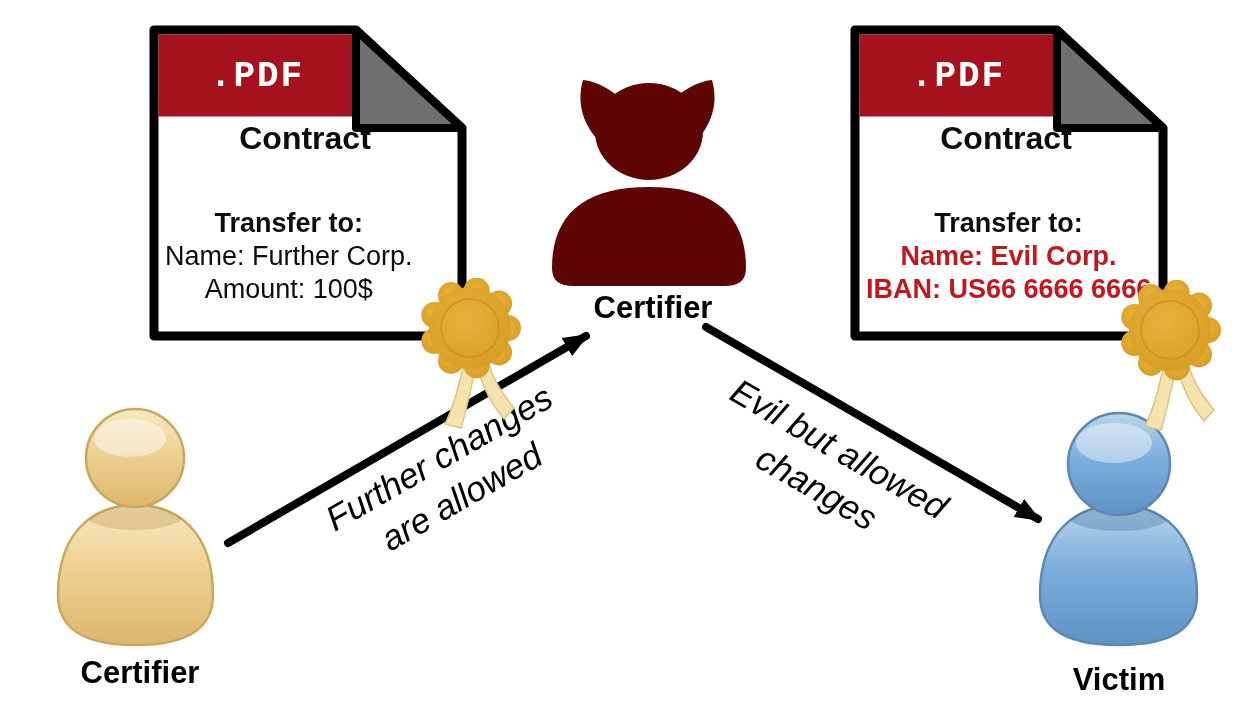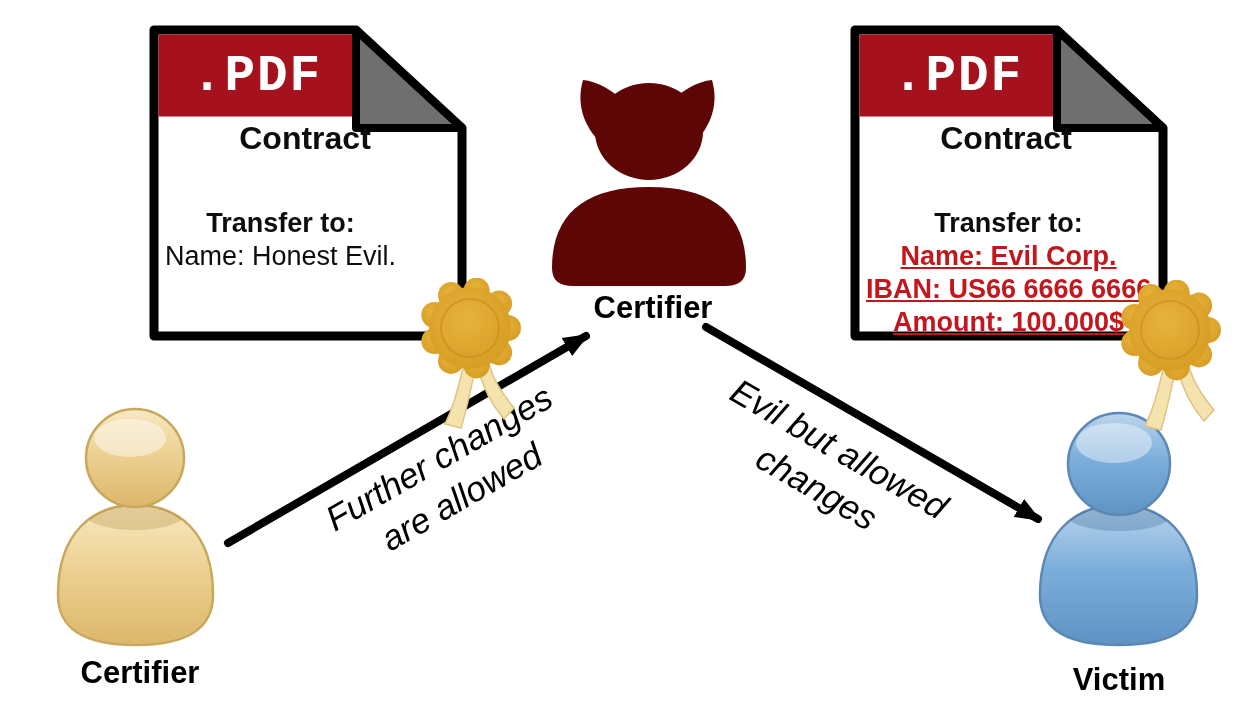--- a/index.html
+++ b/index.html
@@ -16,32 +16,32 @@
 
   
   .doc { position: absolute; width: 330px; height: 335px; }
   #doc-original { left: 140px; top: 16px; }
   #doc-tampered { left: 841px; top: 16px; }
   .doc svg.page-shape { position: absolute; left: 0; top: 0; }
   .doc .badge {
     position: absolute; left: 18px; top: 24px; width: 198px; height: 72px;
     display: flex; align-items: center; justify-content: center;
     font-family: "Liberation Mono", monospace;
-    font-weight: bold; font-size: 51px; color: #ffffff; letter-spacing: 2px;
+    font-weight: bold; font-size: 36px; color: #ffffff; letter-spacing: 2px;
   }
   .doc .title {
     position: absolute; left: 14px; top: 104px; width: 302px;
     text-align: center; font-size: 32px; font-weight: bold; color: #0d0d0d;
   }
   .doc .lines {
     position: absolute; left: 25px; top: 191px;
     font-size: 27px; line-height: 33px; white-space: nowrap; text-align: center;
   }
   .line.bold { font-weight: bold; }
-  #doc-tampered .line.evil { color: #C2171D; font-weight: bold; text-decoration: underline; }
+  #doc-tampered .line.evil { color: #C2171D; font-weight: bold; }
 
   
   #arrows { position: absolute; left: 0; top: 0; pointer-events: none; }
 
   
   .arrow-label {
     position: absolute; width: 380px; text-align: center;
     font-style: italic; font-size: 35px; line-height: 45px; color: #000;
     white-space: nowrap;
   }
@@ -76,37 +76,37 @@
   <div class="doc" id="doc-original">
     <svg class="page-shape" width="330" height="335" viewBox="0 0 330 335">
       <path d="M14,14 L216,14 L322,112 L322,320 L14,320 Z" fill="#ffffff" stroke="#000000" stroke-width="9" stroke-linejoin="round"></path>
       <rect x="18.5" y="18.5" width="197.5" height="82" fill="#A5111C"></rect>
       <path d="M216,14 L322,112 L216,112 Z" fill="#6F6F6F" stroke="#000000" stroke-width="8" stroke-linejoin="round"></path>
     </svg>
     <div class="badge">.PDF</div>
     <div class="title">Contract</div>
     <div class="lines">
       <div class="line bold">Transfer to:</div>
-      <div class="line">Name: Honest Evil.</div>
+      <div class="line">Name: Further Corp.</div>
+      <div class="line">Amount: 100$</div>
     </div>
   </div>
 
   <div class="doc" id="doc-tampered">
     <svg class="page-shape" width="330" height="335" viewBox="0 0 330 335">
       <path d="M14,14 L216,14 L322,112 L322,320 L14,320 Z" fill="#ffffff" stroke="#000000" stroke-width="9" stroke-linejoin="round"></path>
       <rect x="18.5" y="18.5" width="197.5" height="82" fill="#A5111C"></rect>
       <path d="M216,14 L322,112 L216,112 Z" fill="#6F6F6F" stroke="#000000" stroke-width="8" stroke-linejoin="round"></path>
     </svg>
     <div class="badge">.PDF</div>
     <div class="title">Contract</div>
     <div class="lines">
       <div class="line bold">Transfer to:</div>
       <div class="line evil">Name: Evil Corp.</div>
       <div class="line evil">IBAN: US66 6666 6666</div>
-      <div class="line evil">Amount: 100.000$</div>
     </div>
   </div>
 
   <svg id="arrows" width="1237" height="727" viewBox="0 0 1237 727">
     <defs>
       <marker id="ah" viewBox="0 0 10 10" refX="8.5" refY="5" markerWidth="26" markerHeight="26" orient="auto" markerUnits="userSpaceOnUse">
         <path d="M0,1 L10,5 L0,9 Z" fill="#000000"></path>
       </marker>
     </defs>
     <path d="M228,543 L586,336" fill="none" stroke="#000000" stroke-width="8" stroke-linecap="round" marker-end="url(#ah)"></path>

